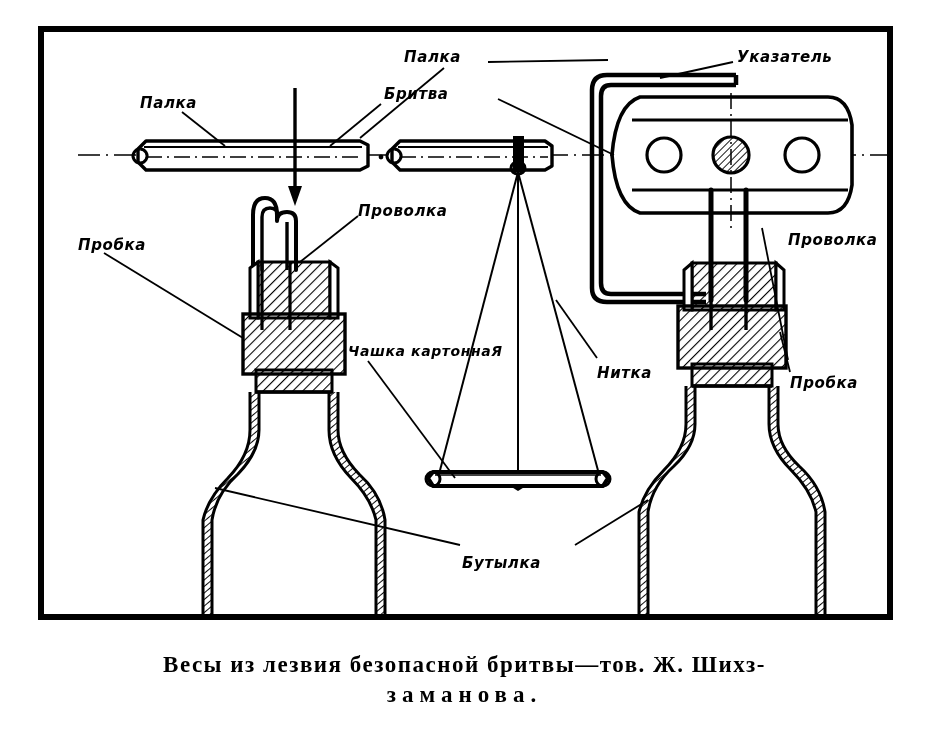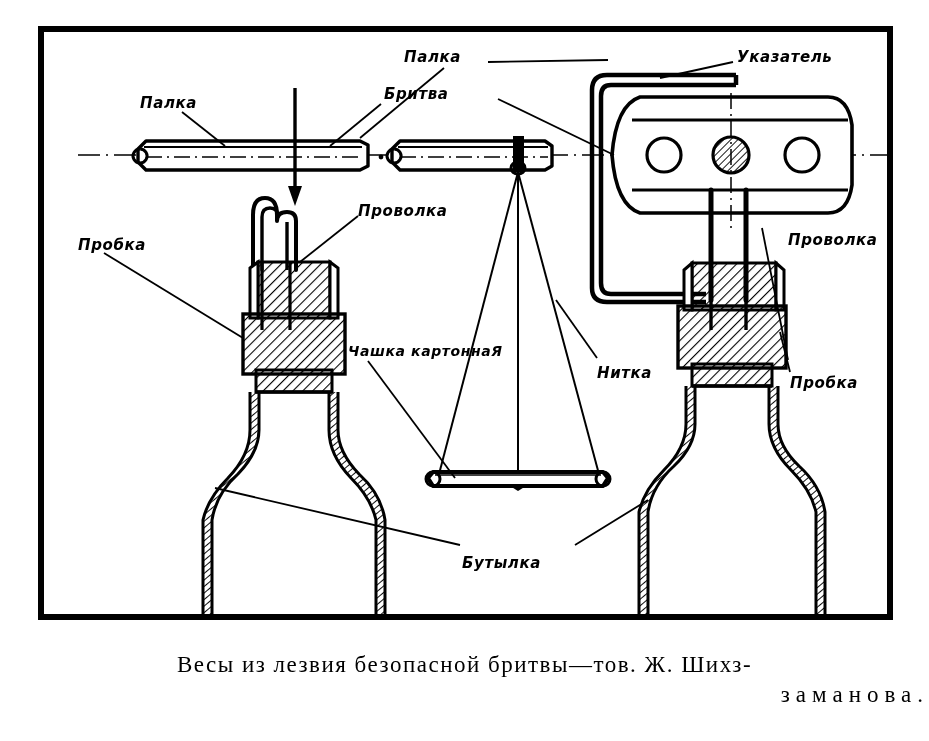--- a/index.html
+++ b/index.html
@@ -31,28 +31,27 @@
     position: absolute;
     left: 0;
     top: 650px;
     width: 929px;
     text-align: center;
     font-family: "Liberation Serif", serif;
     color: #000;
   }
   .caption-line {
     font-size: 23px;
-    font-weight: normal;
+    font-weight: bold;
     letter-spacing: 1.5px;
     line-height: 30px;
     white-space: pre;
   }
   .caption-line-2 {
     letter-spacing: 6px;
-    text-align: right;
   }
   
   .lbl {
     font-family: "DejaVu Sans", sans-serif;
     font-style: italic;
     font-weight: bold;
     font-size: 15px;
     fill: #000;
     letter-spacing: 0.6px;
   }

